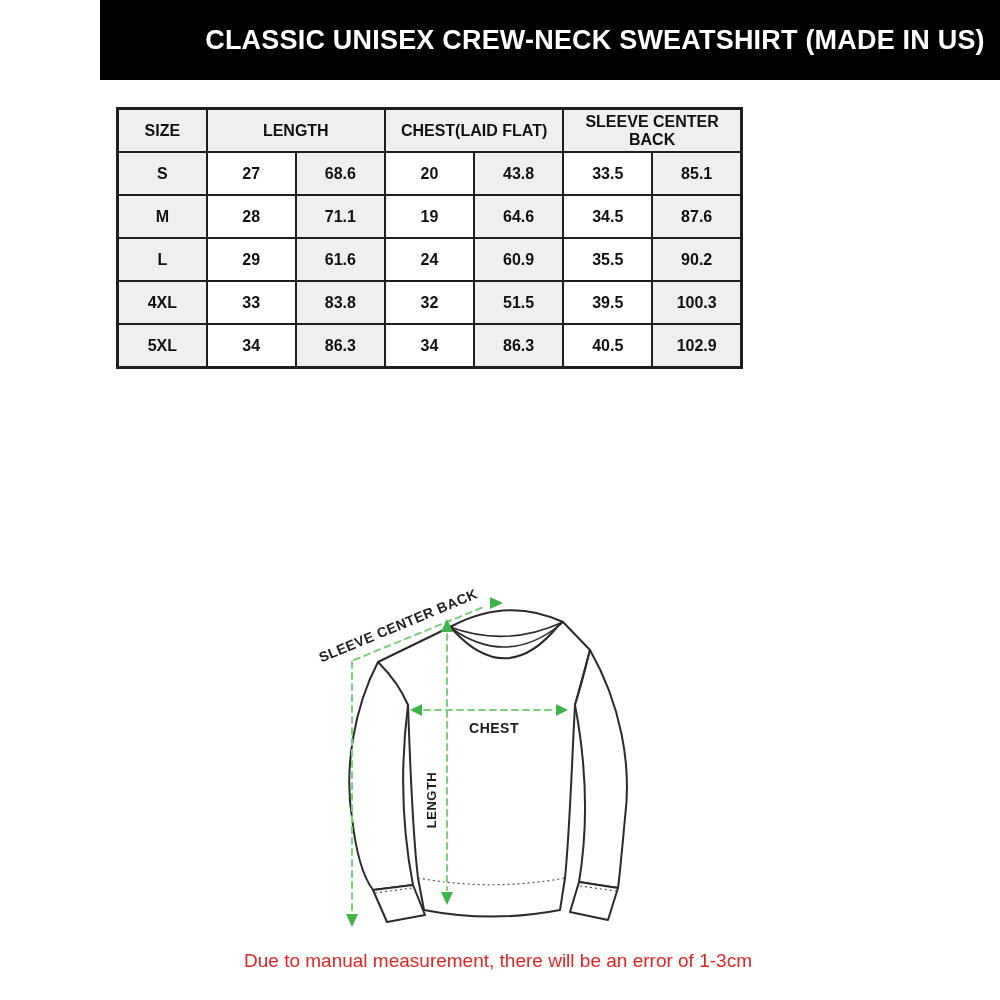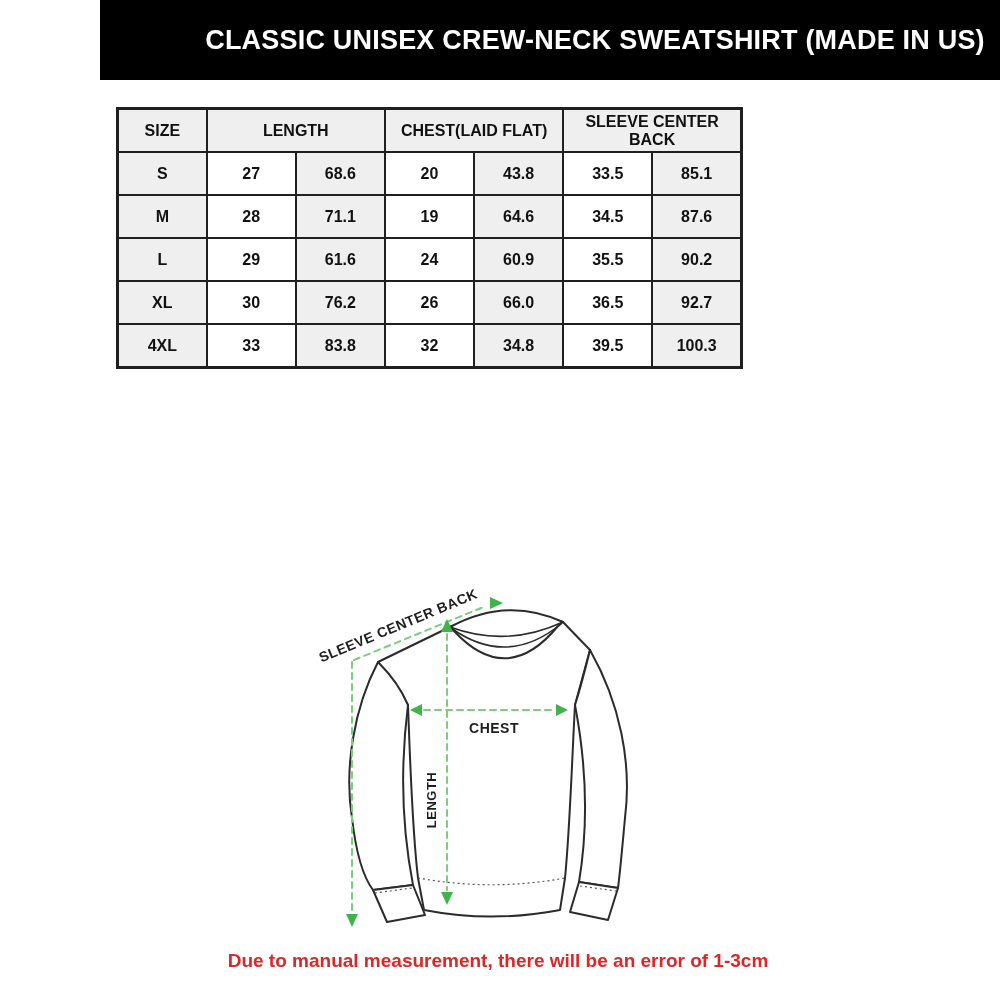--- a/index.html
+++ b/index.html
@@ -25,21 +25,21 @@
   .diagram svg{display:block;width:404px;height:374px;}
   .garment{fill:#ffffff;stroke:#2b2b2b;stroke-width:2;stroke-linejoin:round;stroke-linecap:round;}
   .seamline{fill:none;stroke:#2b2b2b;stroke-width:1.6;stroke-linecap:round;}
   .dotseam{fill:none;stroke:#555555;stroke-width:1.2;stroke-dasharray:2 3;}
   .mline{fill:none;stroke:#7ccd7c;stroke-width:2;stroke-dasharray:6 5;stroke-linecap:round;}
   .mhead{fill:#3fb44a;stroke:none;}
   .mlabel{fill:#1e1e1e;font-family:"Liberation Sans",sans-serif;font-weight:bold;}
 
   
   .footer-note{position:absolute;left:0;top:950px;width:996px;text-align:center;
-               color:#de2626;font-size:19px;font-weight:bold;}
+               color:#de2626;font-size:19px;font-weight:normal;}
 </style>
 </head>
 <body>
 
 <div class="page">
 
   <div class="title-bar">CLASSIC UNISEX CREW-NECK SWEATSHIRT (MADE IN US)</div>
 
   <table class="size-chart">
     <thead>
@@ -72,36 +72,36 @@
         <tr>
           <th class="shaded">L</th>
           <td>29</td>
           <td class="shaded">61.6</td>
           <td>24</td>
           <td class="shaded">60.9</td>
           <td>35.5</td>
           <td class="shaded">90.2</td>
         </tr>
         <tr>
-          <th class="shaded">XL</th>
-          <td>30</td>
-          <td class="shaded">76.2</td>
-          <td>26</td>
-          <td class="shaded">66.0</td>
-          <td>36.5</td>
-          <td class="shaded">92.7</td>
-        </tr>
-        <tr>
           <th class="shaded">4XL</th>
           <td>33</td>
           <td class="shaded">83.8</td>
           <td>32</td>
-          <td class="shaded">34.8</td>
+          <td class="shaded">51.5</td>
           <td>39.5</td>
           <td class="shaded">100.3</td>
+        </tr>
+        <tr>
+          <th class="shaded">5XL</th>
+          <td>34</td>
+          <td class="shaded">86.3</td>
+          <td>34</td>
+          <td class="shaded">86.3</td>
+          <td>40.5</td>
+          <td class="shaded">102.9</td>
         </tr>
       </tbody>
   </table>
 
   <div class="diagram">
     <svg viewBox="0 0 404 374">
 
       <path class="garment" d="M152,49 L80,84 L110,127 C112,180 114,250 120,300 L126,332
                C172,341 215,341 262,332 L267,300 C272,250 274,180 277,127
                L292,72 L265,44 Q209,26 152,49 Z"></path>

